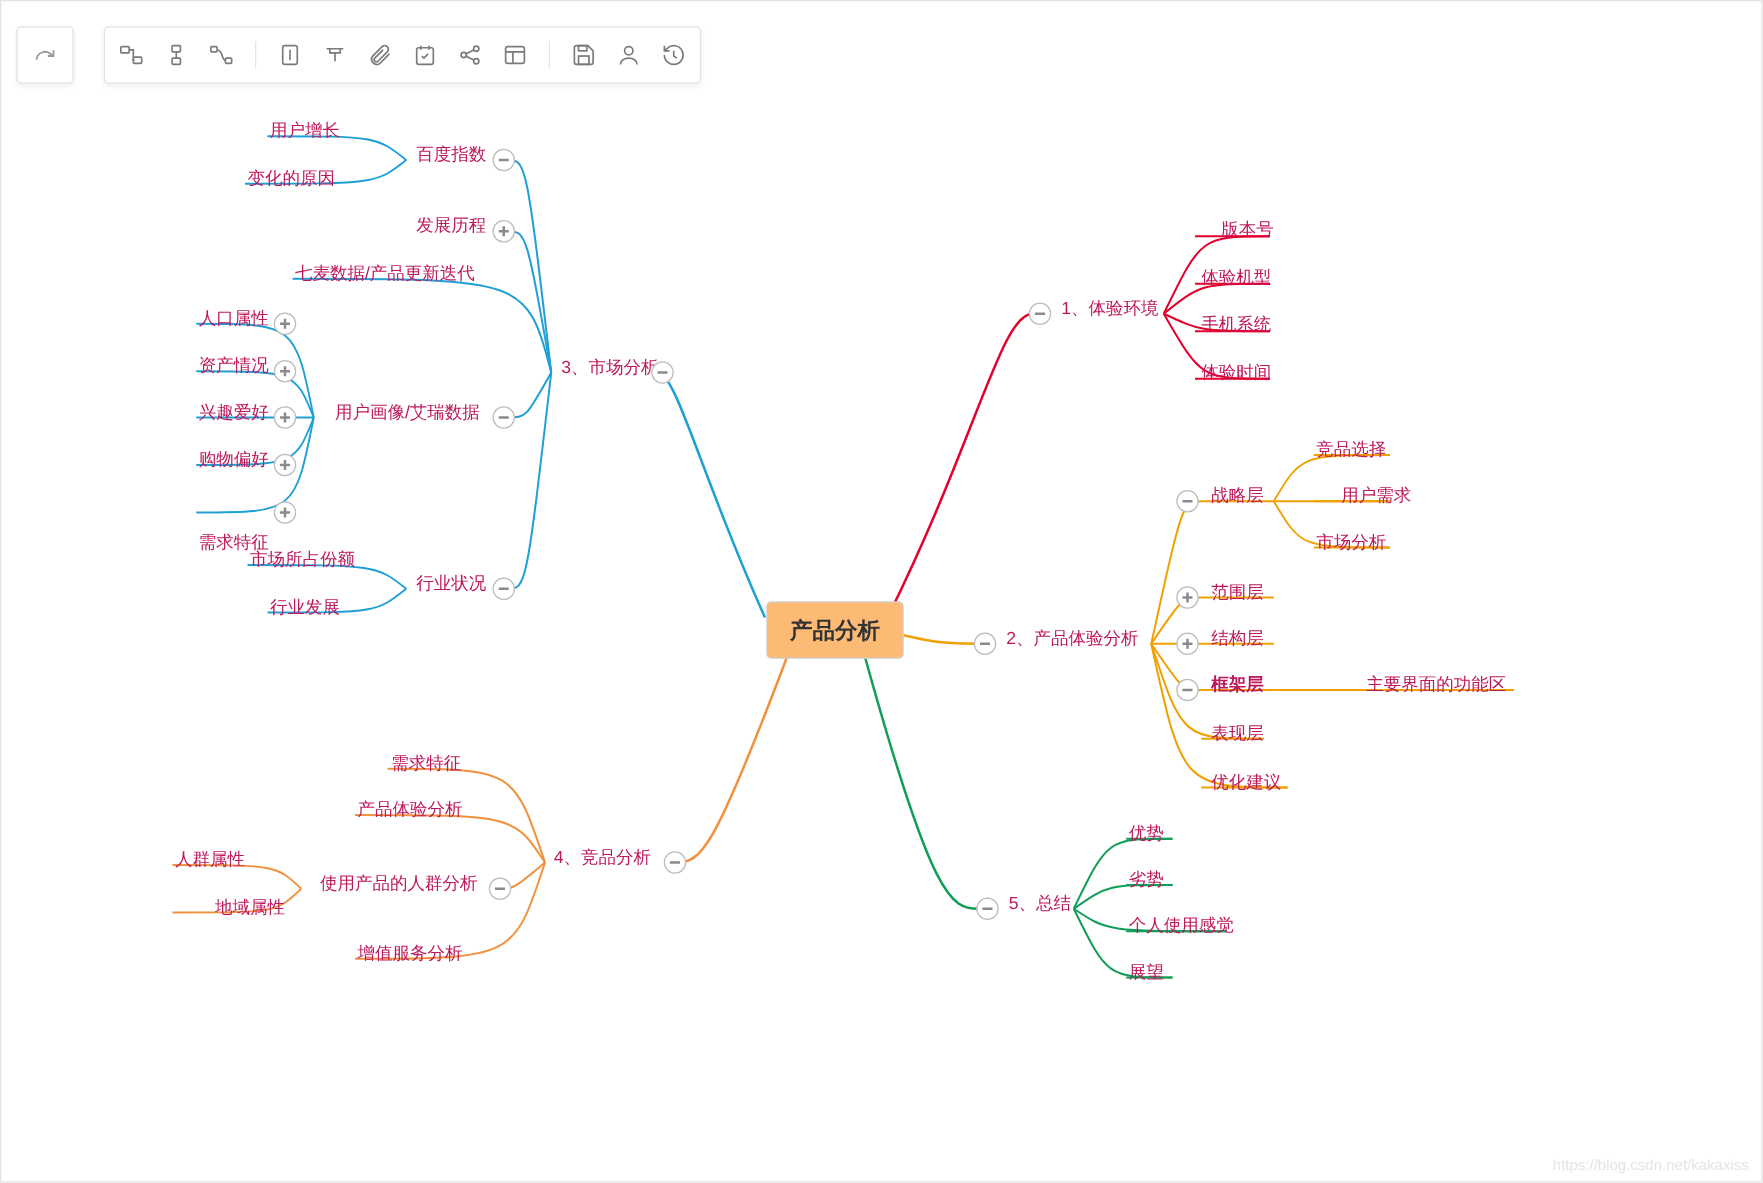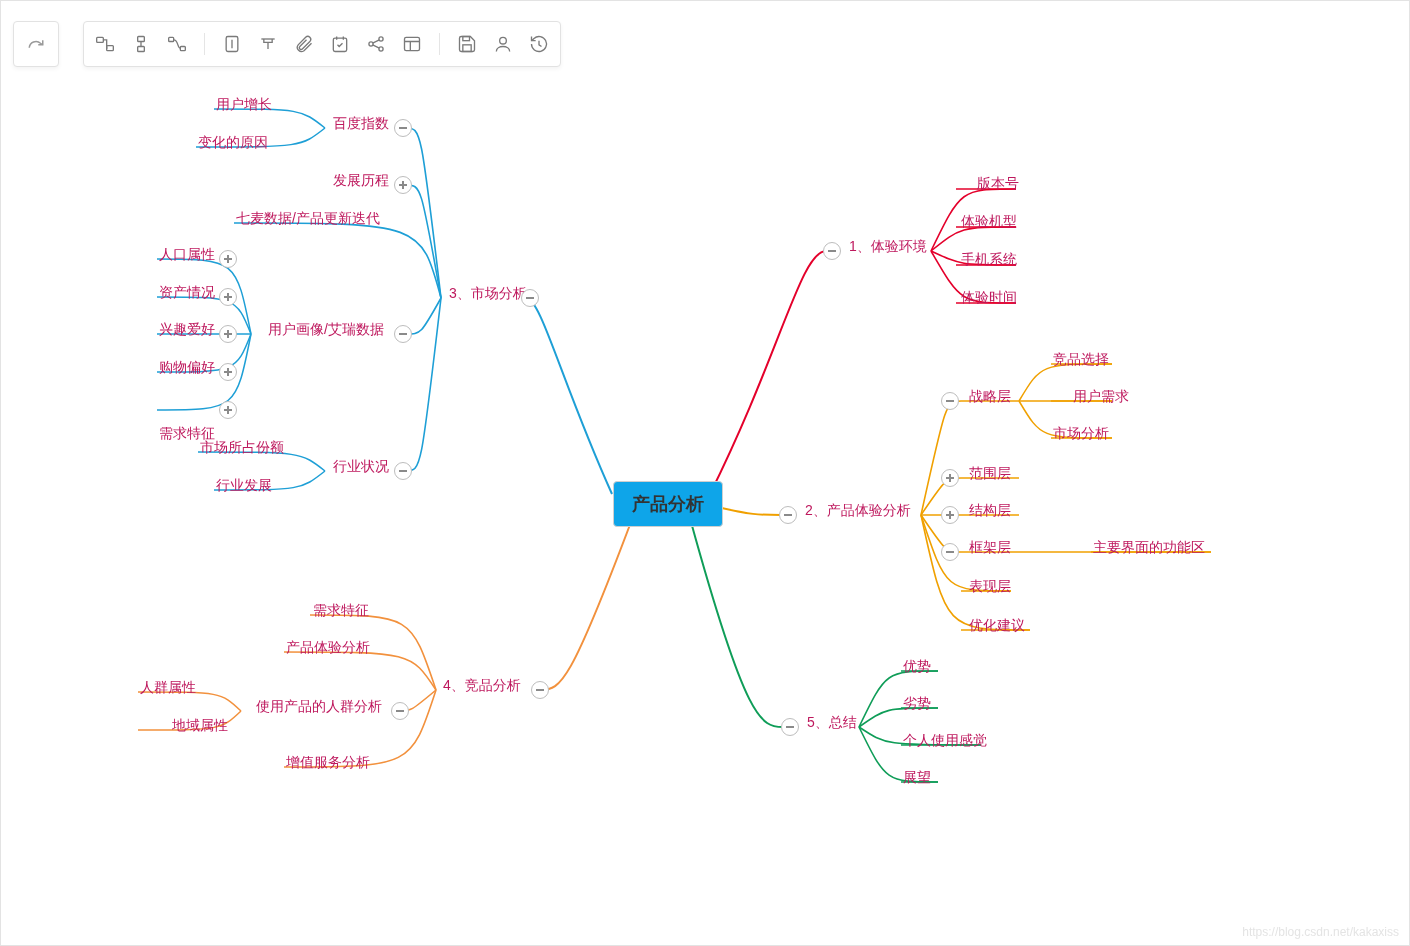--- a/index.html
+++ b/index.html
@@ -65,21 +65,21 @@
     font-size: 14px;
     color: #be185d;
     white-space: nowrap;
     padding: 2px 2px;
   }
   .root-node {
     position: absolute;
     font-size: 18px;
     font-weight: 600;
     color: #333;
-    background: #0ea5e9;
+    background: #fdba74;
     border: 1px solid #cfcfcf;
     border-radius: 4px;
     padding: 10px 18px;
     white-space: nowrap;
   }
   .toggle {
     position: absolute;
     width: 16px;
     height: 16px;
     border: 1px solid #bdbdbd;
@@ -307,21 +307,21 @@
   <div class="toggle" style="left:778px; top:505px;"></div>
   <div class="node-label" style="left:802px; top:499px;">2、产品体验分析</div>
 
   <div class="toggle" style="left:940px; top:391px;"></div>
   <div class="node-label" style="left:966px; top:385px;">战略层</div>
   <div class="toggle plus" style="left:940px; top:468px;"></div>
   <div class="node-label" style="left:966px; top:462px;">范围层</div>
   <div class="toggle plus" style="left:940px; top:505px;"></div>
   <div class="node-label" style="left:966px; top:499px;">结构层</div>
   <div class="toggle" style="left:940px; top:542px;"></div>
-  <div class="node-label" style="left:966px; top:536px;">框架层</div>
+  <div class="node-label" style="left:966px; top:536px;font-weight:bold;">框架层</div>
   <div class="node-label" style="left:966px; top:575px;">表现层</div>
   <div class="node-label" style="left:966px; top:614px;">优化建议</div>
 
   <div class="node-label" style="left:1050px; top:348px;">竞品选择</div>
   <div class="node-label" style="left:1050px; top:385px;margin-left:20px;">用户需求</div>
   <div class="node-label" style="left:1050px; top:422px;">市场分析</div>
 
   <div class="node-label" style="left:1090px; top:536px;">主要界面的功能区</div>
 
   <div class="toggle" style="left:780px; top:717px;"></div>

